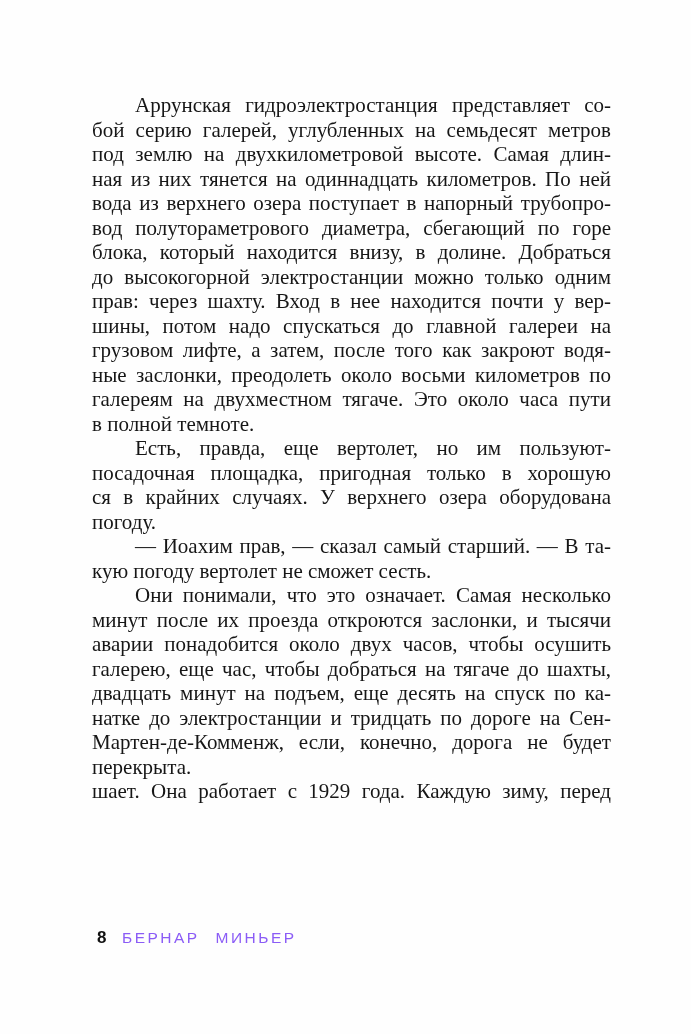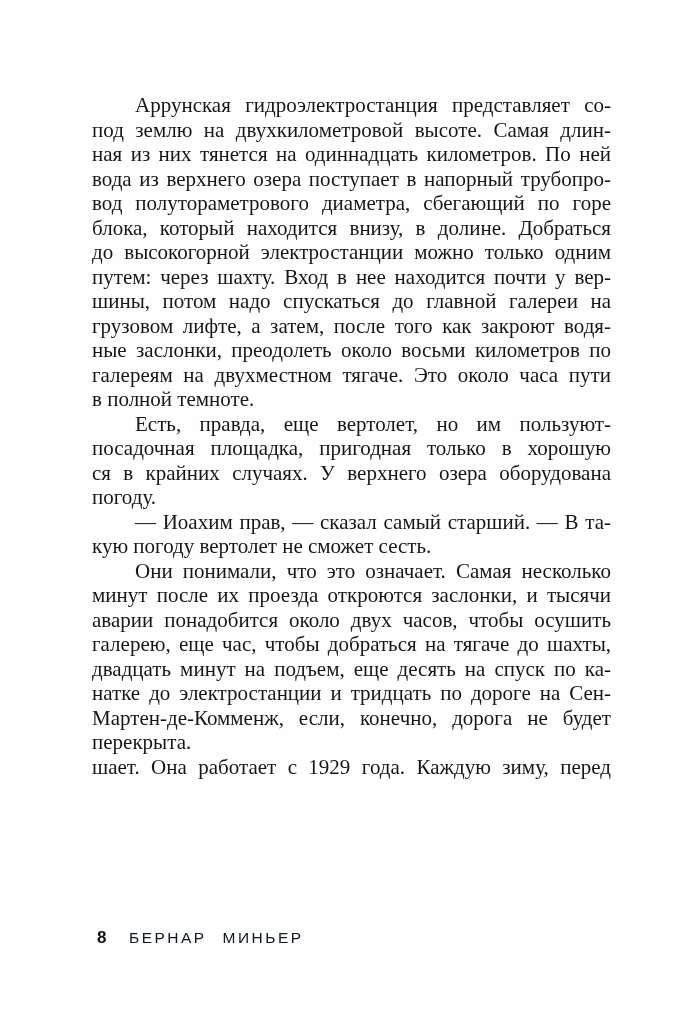--- a/index.html
+++ b/index.html
@@ -42,42 +42,43 @@
     align-items: baseline;
     font-family: "Liberation Sans", "DejaVu Sans", sans-serif;
     color: #111;
   }
   .page-number {
     font-size: 17px;
     font-weight: 700;
     letter-spacing: 0.5px;
   }
   .running-title {
-    margin-left: 22px;
+    margin-left: 15px;
     font-size: 15.5px;
     font-weight: 400;
     letter-spacing: 2.5px;
     word-spacing: 9px;
     text-transform: uppercase;
-    color: #0f172a;
+    color: #8b5cf6;
   }
 </style>
 </head>
 <body>
 
 <div class="page">
   <div class="body-text" id="body-text">
       <div class="line indent">Аррунская гидроэлектростанция представляет со-</div>
+      <div class="line">бой серию галерей, углубленных на семьдесят метров</div>
       <div class="line">под землю на двухкилометровой высоте. Самая длин-</div>
       <div class="line">ная из них тянется на одиннадцать километров. По ней</div>
       <div class="line">вода из верхнего озера поступает в напорный трубопро-</div>
       <div class="line">вод полутораметрового диаметра, сбегающий по горе</div>
       <div class="line">блока, который находится внизу, в долине. Добраться</div>
       <div class="line">до высокогорной электростанции можно только одним</div>
-      <div class="line">путем: через шахту. Вход в нее находится почти у вер-</div>
+      <div class="line">прав: через шахту. Вход в нее находится почти у вер-</div>
       <div class="line">шины, потом надо спускаться до главной галереи на</div>
       <div class="line">грузовом лифте, а затем, после того как закроют водя-</div>
       <div class="line">ные заслонки, преодолеть около восьми километров по</div>
       <div class="line">галереям на двухместном тягаче. Это около часа пути</div>
       <div class="line last">в полной темноте.</div>
       <div class="line indent">Есть, правда, еще вертолет, но им пользуют-</div>
       <div class="line">посадочная площадка, пригодная только в хорошую</div>
       <div class="line">ся в крайних случаях. У верхнего озера оборудована</div>
       <div class="line last">погоду.</div>
       <div class="line indent">— Иоахим прав, — сказал самый старший. — В та-</div>

